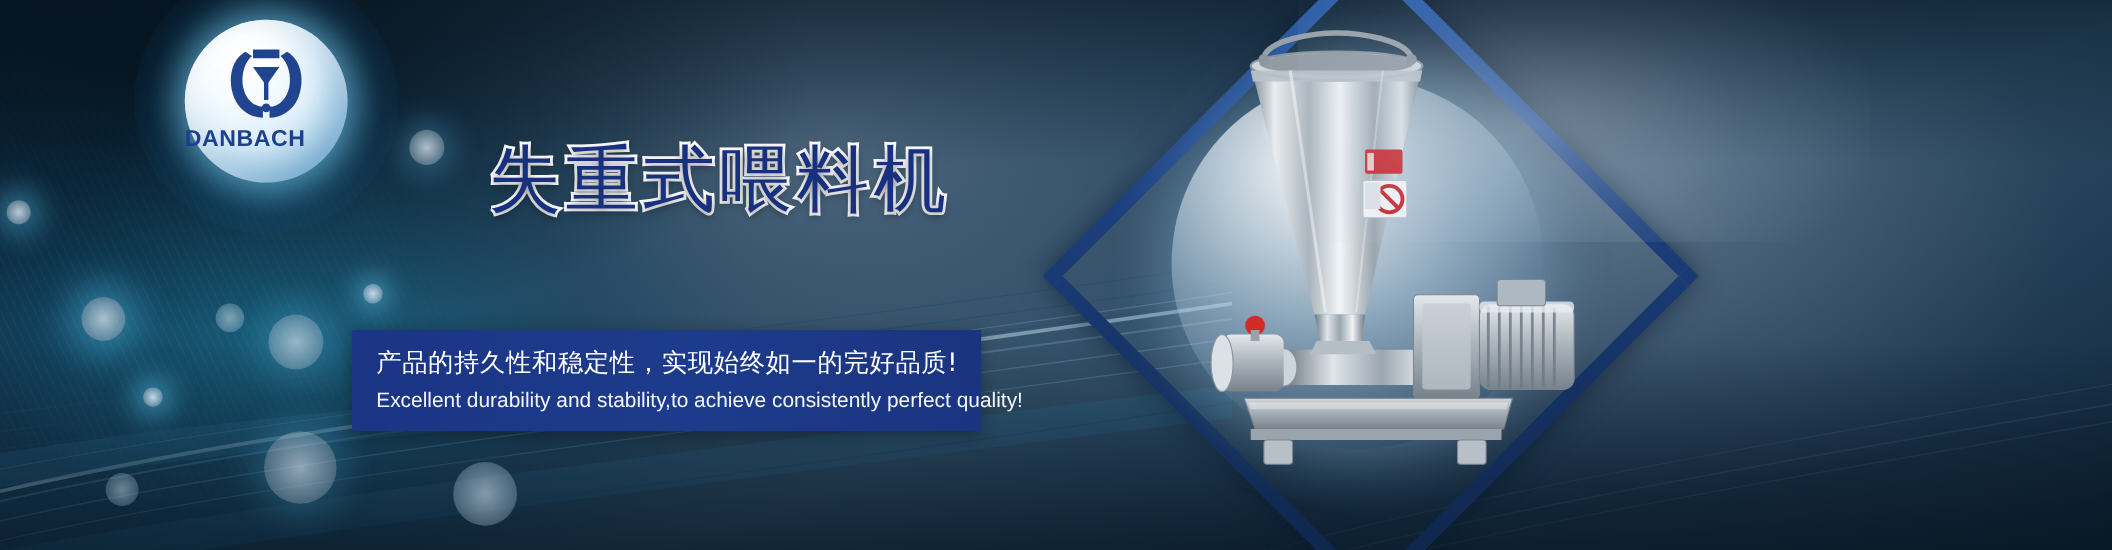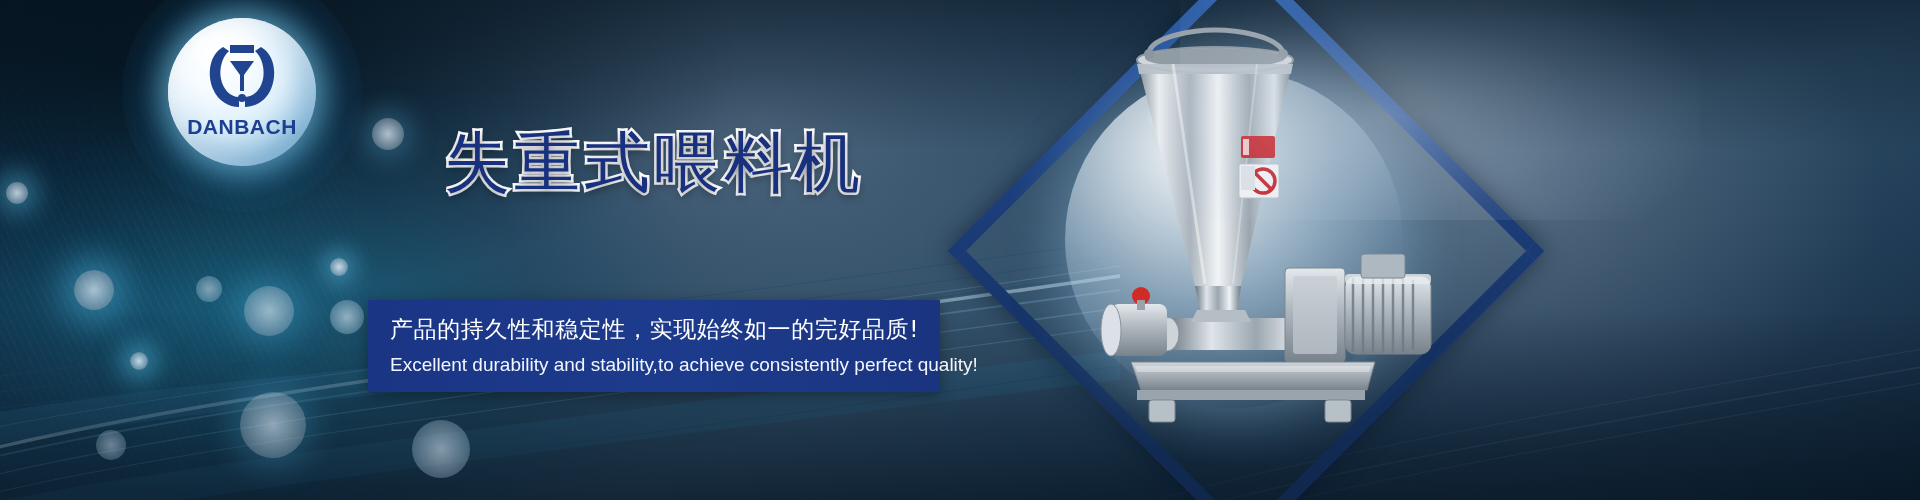--- a/index.html
+++ b/index.html
@@ -46,21 +46,21 @@
     background:
       radial-gradient(circle at 34% 26%, #ffffff 0%, #f4fbff 26%, #dff0fb 48%, #bcdcf0 68%, #8fc0de 84%, #6aa6cc 100%);
     box-shadow:0 0 26px 8px rgba(140,220,255,0.45), inset -10px -12px 30px rgba(40,110,160,0.35), inset 8px 8px 22px rgba(255,255,255,0.9);
   }
   .logo-sphere::after{
     content:"";position:absolute;left:16%;top:8%;width:50%;height:32%;border-radius:50%;
     background:radial-gradient(ellipse at 40% 40%, rgba(255,255,255,0.95) 0%, rgba(255,255,255,0) 70%);
   }
   .logo-mark{position:absolute;left:50%;top:40%;transform:translate(-50%,-50%);width:86px;height:72px;}
   .logo-word{
-    position:absolute;left:0;right:0;top:97px;text-align:center;
+    position:absolute;left:0;right:0;top:97px;text-align:left;
     font-size:21px;font-weight:700;letter-spacing:.5px;color:#1c3f8f;
     font-family:"Liberation Sans",sans-serif;
   }
 
   
   .headline{
     position:absolute;left:444px;top:118px;
     font-family:"DejaVu Sans","Liberation Sans",sans-serif;
     font-size:66px;font-weight:400;letter-spacing:4px;
     color:#18317f;
@@ -68,21 +68,20 @@
     paint-order:stroke fill;
     text-shadow:0 4px 8px rgba(0,0,0,0.45);
     white-space:nowrap;
   }
 
   
   .tagline-box{
     position:absolute;left:320px;top:300px;width:572px;height:92px;
     background:linear-gradient(to right,#1b3585 0%,#1d3b8c 55%,#1a3480 100%);
     box-shadow:0 3px 14px rgba(0,0,0,0.35);
-    margin-left:48px;
   }
   .tagline-cn{
     position:absolute;left:22px;top:14px;
     font-family:"DejaVu Sans","Liberation Sans",sans-serif;
     font-size:23px;font-weight:500;color:#ffffff;letter-spacing:.6px;white-space:nowrap;
   }
   .tagline-en{
     position:absolute;left:22px;top:54px;
     font-family:"Liberation Sans",sans-serif;
     font-size:19px;font-weight:400;color:#f2f6ff;letter-spacing:0px;white-space:nowrap;text-align:center;

